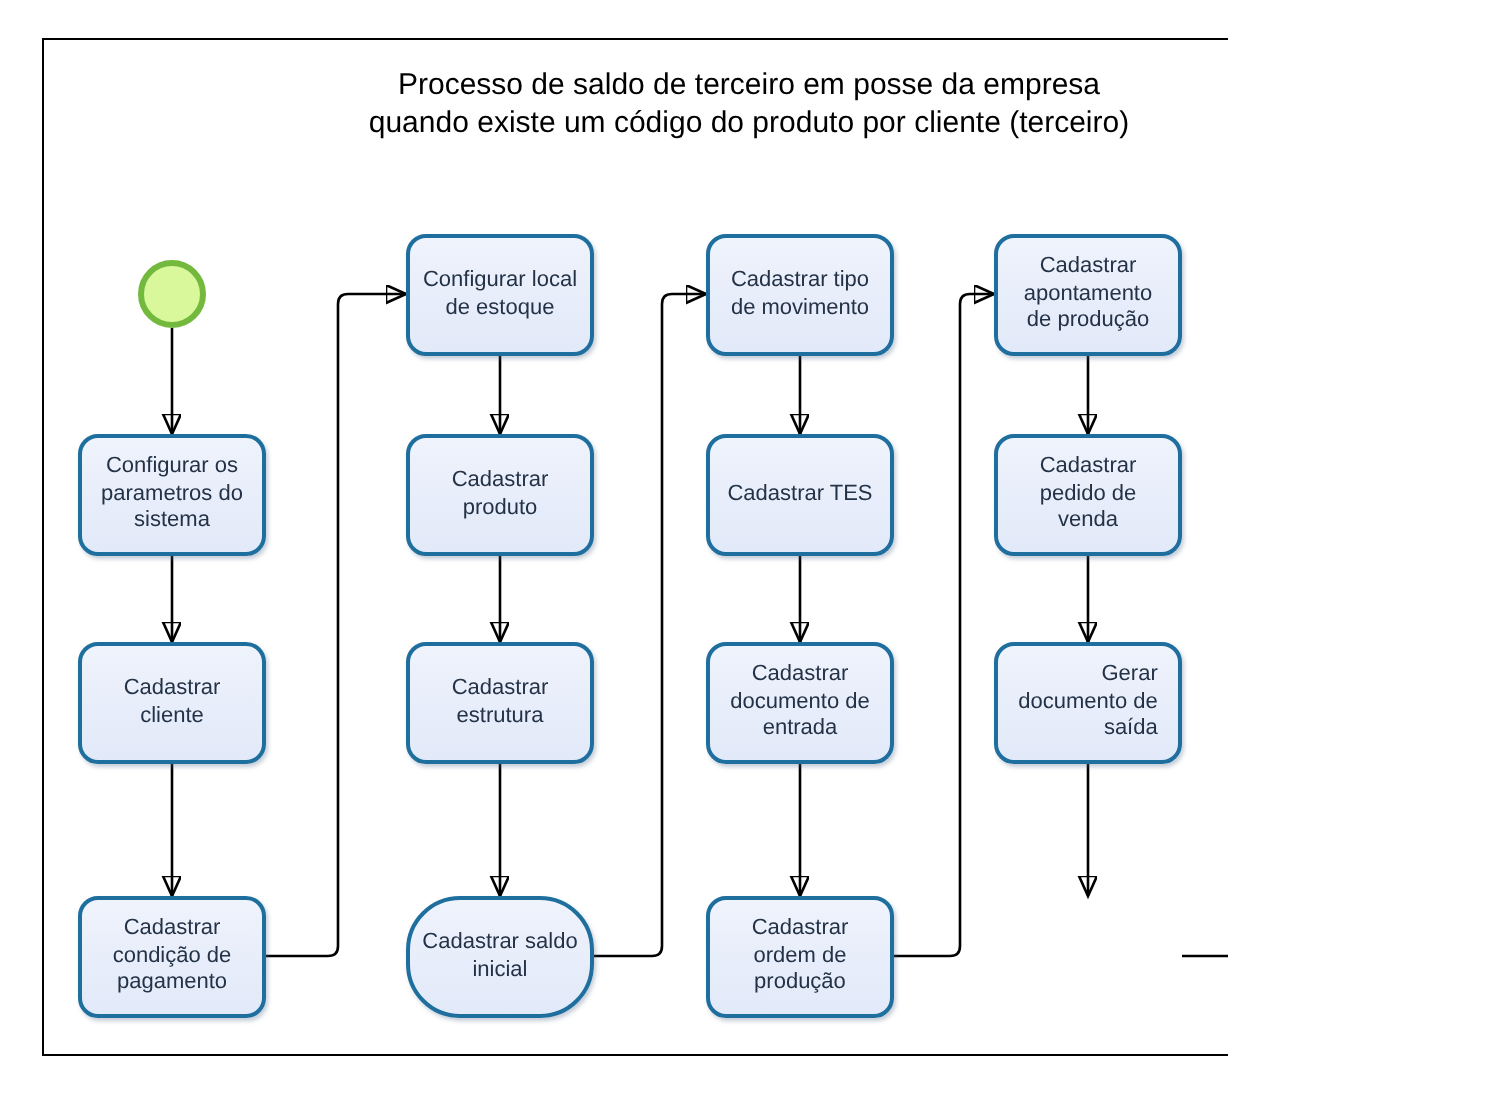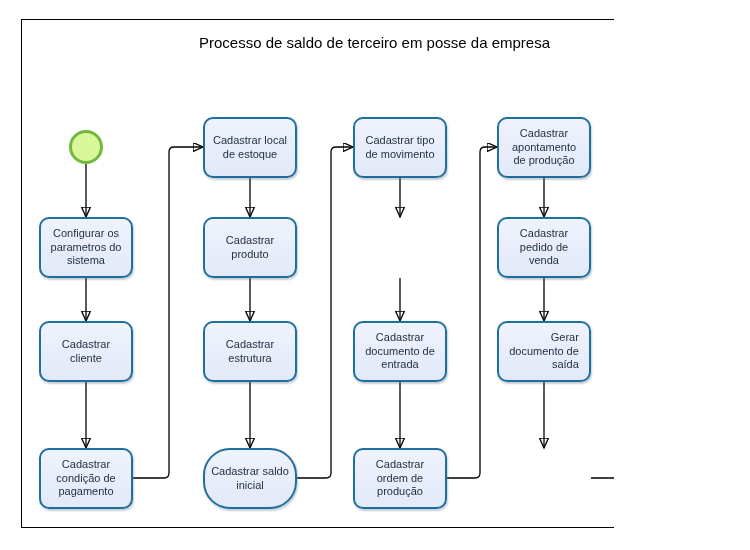--- a/index.html
+++ b/index.html
@@ -78,20 +78,21 @@
 </style>
 </head>
 <body>
 
 <div class="page">
 
   <div class="frame"></div>
 
   <div class="title">
     <div>Processo de saldo de terceiro em posse da empresa</div>
+    <div>quando existe um código do produto por cliente (terceiro)</div>
   </div>
 
   <svg class="connectors" viewBox="0 0 750 550" xmlns="http://www.w3.org/2000/svg">
     <defs>
       <marker id="arrow" markerUnits="userSpaceOnUse" markerWidth="12" markerHeight="10" refX="10" refY="4.5" orient="auto">
         <path d="M0,0 L10,4.5 L0,9 Z" fill="#000000" stroke="none"></path>
       </marker>
     </defs>
     <path d="M86 164 V217" marker-end="url(#arrow)"></path>
     <path d="M86 278 V321" marker-end="url(#arrow)"></path>
@@ -123,39 +124,42 @@
     <span>Cadastrar
 cliente</span>
   </div>
   <div class="task" style="left:39px; top:448px;">
     <span>Cadastrar
 condição de
 pagamento</span>
   </div>
 
   <div class="task" style="left:203px; top:117px;">
-    <span>Cadastrar local
+    <span>Configurar local
 de estoque</span>
   </div>
   <div class="task" style="left:203px; top:217px;">
     <span>Cadastrar
 produto</span>
   </div>
   <div class="task" style="left:203px; top:321px;">
     <span>Cadastrar
 estrutura</span>
   </div>
   <div class="task" style="left:203px; top:448px;border-radius:27px;">
     <span>Cadastrar saldo
 inicial</span>
   </div>
 
   <div class="task" style="left:353px; top:117px;text-align:right;">
     <span>Cadastrar tipo
 de movimento</span>
+  </div>
+  <div class="task" style="left:353px; top:217px;">
+    <span>Cadastrar TES</span>
   </div>
   <div class="task" style="left:353px; top:321px;">
     <span>Cadastrar
 documento de
 entrada</span>
   </div>
   <div class="task" style="left:353px; top:448px;">
     <span>Cadastrar
 ordem de
 produção</span>

